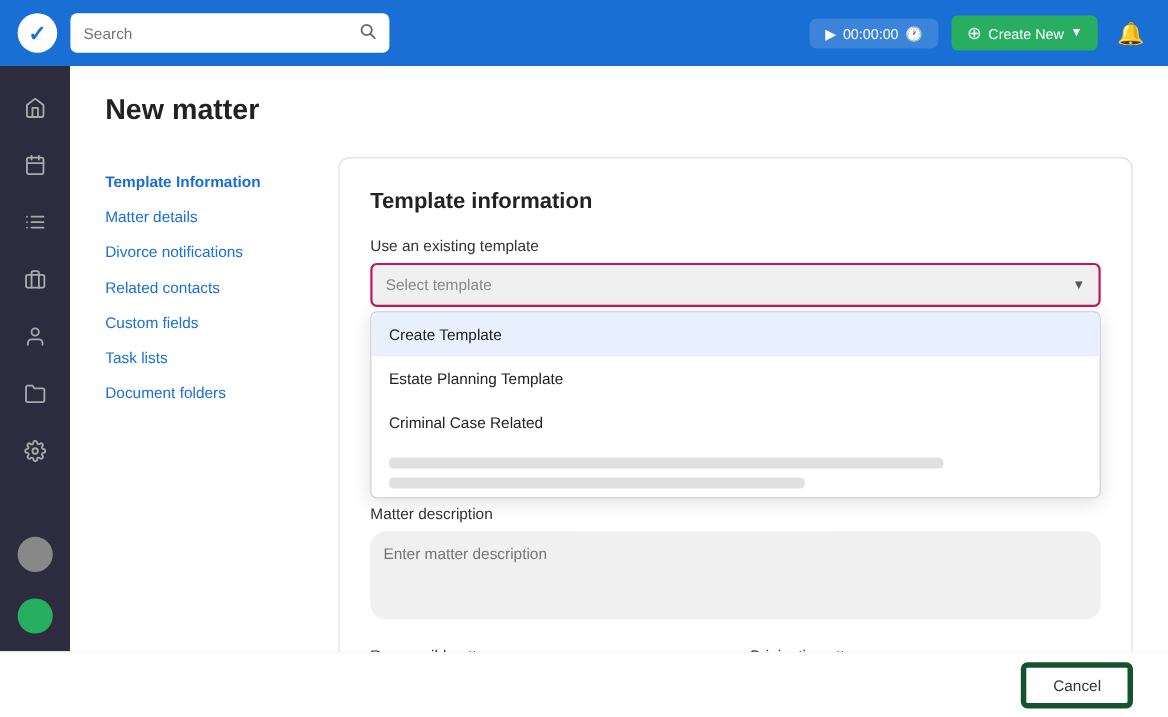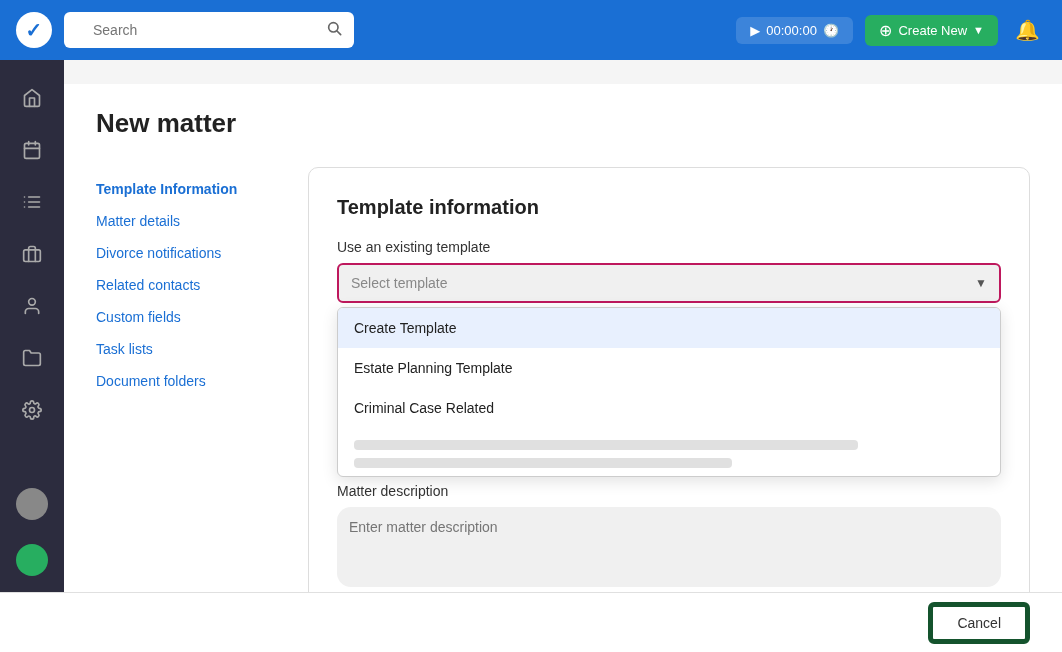--- a/index.html
+++ b/index.html
@@ -37,21 +37,20 @@
       width: 290px;
       height: 36px;
       gap: 8px;
     }
     .search-bar input {
       border: none;
       outline: none;
       font-size: 14px;
       width: 100%;
       color: #0f172a;
-      margin-left: 17px;
     }
     .search-icon-svg { color: #666; font-size: 16px; }
     .nav-spacer { flex: 1; }
     .timer-btn {
       background: rgba(255,255,255,0.15);
       border: none;
       border-radius: 6px;
       color: white;
       padding: 6px 14px;
       font-size: 13px;
@@ -119,21 +118,20 @@
       background: #27ae60;
       border-radius: 50%;
     }
 
     
     .content-area {
       flex: 1;
       background: white;
       overflow-y: auto;
       padding: 24px 32px;
-      margin-top: 24px;
     }
 
     .page-title {
       font-size: 26px;
       font-weight: 700;
       color: #222;
       margin-bottom: 28px;
     }
 
     .form-layout {

